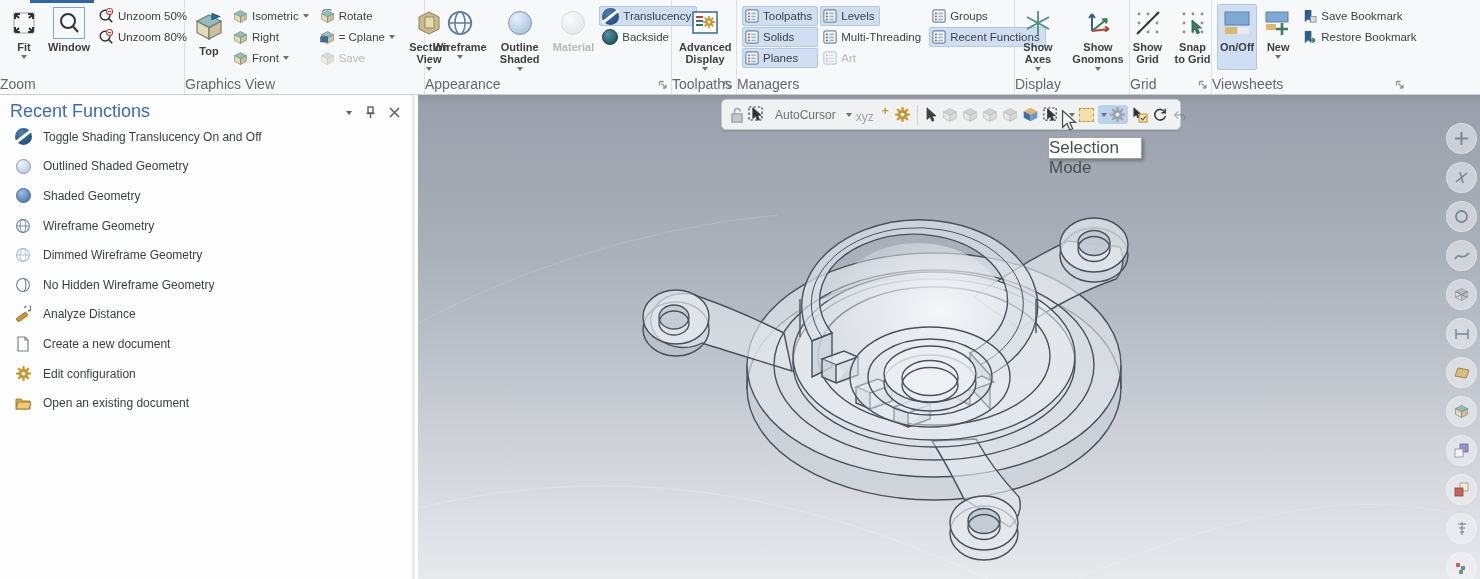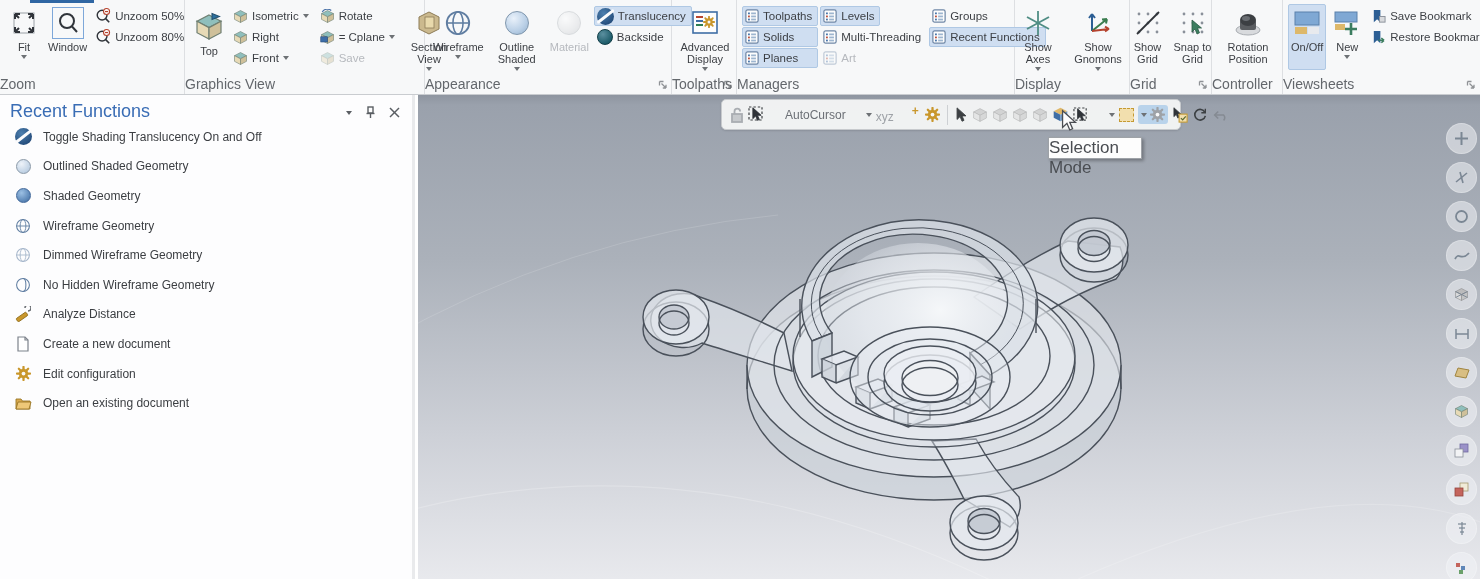--- a/index.html
+++ b/index.html
@@ -14,21 +14,21 @@
   .ribbon { position:absolute; left:0; top:0; width:1480px; height:95px;
     background:#f7f8f9; border-bottom:1px solid #c9ccd0; display:flex; }
   .tab-sliver { position:absolute; left:30px; top:0; width:64px; height:3px; background:#2f66a3; z-index:5; }
   .rb-group { position:relative; height:94px; border-right:1px solid #dddfe2;
     display:flex; flex-direction:column; }
   .rb-content { flex:1; display:flex; align-items:flex-start; padding:4px 3px 0 5px; gap:2px; }
   .rb-label { height:19px; font-size:14px; color:#63676c; text-align:left; line-height:19px; position:relative; }
   .dlg { position:absolute; right:3px; bottom:4px; width:10px; height:10px; opacity:.75; }
   .rb-big { display:flex; flex-direction:column; align-items:center; font-size:11px;
     color:#3c3f44; text-align:center; line-height:12px; padding:2px 2px 0; border:1px solid transparent;
-    border-radius:2px; height:66px; cursor:default; }
+    border-radius:2px; height:66px; cursor:default;font-weight:bold; }
   .rb-big .ic { width:32px; height:32px; display:flex; align-items:center; justify-content:center; margin-bottom:2px; flex:none; }
   .rb-col { display:flex; flex-direction:column; gap:1px; padding-top:2px; }
   .rb-small { display:flex; align-items:center; gap:4px; font-size:11.5px; color:#3c3f44;
     padding:0 5px 0 2px; height:20px; border:1px solid transparent; border-radius:2px; white-space:nowrap; }
   .hl { background:#cfdef1; border-color:#afc8e4; }
   .dis { color:#b6b9be;text-align:center; }
   .dis svg, .dis .sph { opacity:.4; }
   .crt { width:0; height:0; border-left:3.5px solid transparent; border-right:3.5px solid transparent;
     border-top:4px solid #6d7175; display:inline-block; flex:none; }
   .crt.mt { margin-top:2px; }
@@ -55,21 +55,21 @@
   .mini-outl { background:radial-gradient(circle at 35% 30%, #eef3f9, #c3d4e6 65%, #a9bed4); border:1px solid #8b99a8; }
   .mini-shad { background:radial-gradient(circle at 35% 30%, #9cc0e4, #5d88b8 65%, #41689a); border:1px solid #41689a; }
 
   
   .viewport { position:absolute; left:418px; top:95px; width:1062px; height:484px;
     background:linear-gradient(180deg, #8e95a0 0px, #9aa1ac 10px, #abb1ba 34%, #cdd0d7 70%, #e8e9ed 100%); }
 
   .float-tb { position:absolute; left:303px; top:4px; height:31px; width:460px;
     background:rgba(246,247,248,0.93); border:1px solid #c7cacd; border-radius:5px;
     display:flex; align-items:center; gap:4px; padding:0 8px; box-shadow:0 1px 2px rgba(0,0,0,.12); }
-  .ftb-it { display:flex; align-items:center; gap:20px; flex:none; }
+  .ftb-it { display:flex; align-items:center; gap:10px; flex:none; }
   .ftb-div { width:1px; height:20px; background:#cdd0d3; margin:0 3px; flex:none; }
   .ftb-txt { font-size:12px; color:#6b6f75; }
   .ftb-hl { background:#b9d3eb; border-radius:3px; display:flex; align-items:center; gap:3px; padding:2px 3px; }
   .dash-sq { width:15px; height:14px; border:1.6px dashed #c59a33; background:#f2dfae; }
   .graycube { filter:grayscale(1); opacity:.5; }
 
   .tooltip { position:absolute; left:630px; top:42px; width:94px; height:22px;
     background:#fdfdfd; border:1px solid #9ea2a7; box-shadow:2px 2px 3px rgba(0,0,0,.28);
     font-size:17px; color:#4a4d52; display:flex; justify-content:center; z-index:9; }
   .cursor { position:absolute; left:642px; top:14px; z-index:10; }
@@ -444,36 +444,20 @@
       </div>
     </div>
     <div class="rb-label">
       <span>Grid</span>
       <svg class="dlg" viewBox="0 0 10 10">
           <use href="#launcher"></use>
         </svg>
     </div>
   </div>
 
-  <div class="rb-group" style="width:71px">
-    <div class="rb-content" style="justify-content:center">
-      <div class="rb-big">
-        <span class="ic">
-          <svg width="30" height="30" viewBox="0 0 30 30">
-            <ellipse cx="15" cy="22" rx="12" ry="5" fill="#d8dadd" stroke="#a9adb2"></ellipse>
-            <rect x="7" y="12" width="16" height="10" rx="2" fill="#5a5d61"></rect>
-            <ellipse cx="15" cy="12" rx="8" ry="6" fill="#3c3f43"></ellipse>
-            <ellipse cx="13" cy="10.5" rx="4" ry="2.4" fill="#6a6e73"></ellipse>
-          </svg>
-          </span>
-        <span style="width:50px">Rotation Position</span>
-      </div>
-    </div>
-    <div class="rb-label">Controller</div>
-  </div>
 
   <div class="rb-group" style="width:196px; border-right:none">
     <div class="rb-content">
       <div class="rb-big hl">
         <span class="ic">
           <svg width="30" height="30" viewBox="0 0 30 30">
             <rect x="3" y="4" width="24" height="13" fill="#7fa8d4" stroke="#5b80ab"></rect>
             <rect x="3" y="19" width="12" height="7" fill="#ddb86a"></rect>
               <rect x="16" y="19" width="11" height="7" fill="#e8eaee"></rect>
           </svg>

